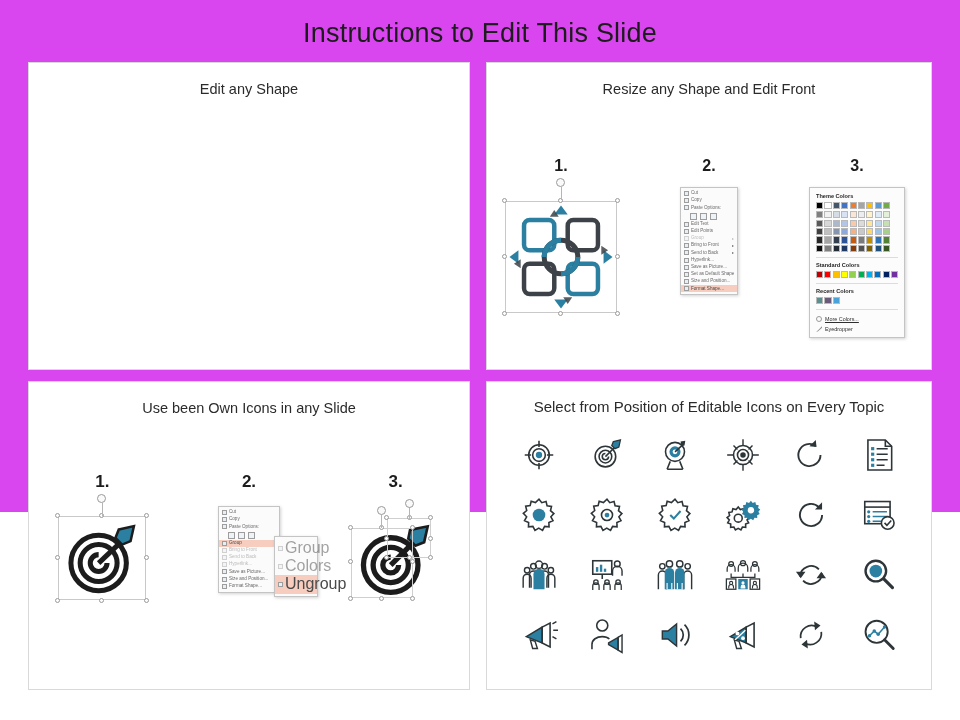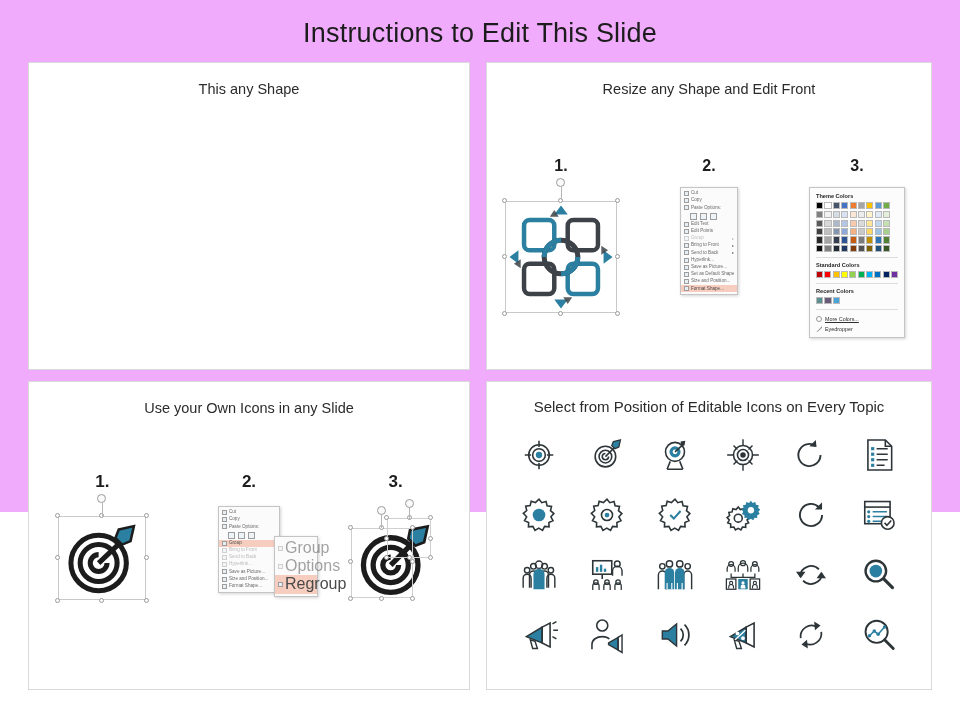--- a/index.html
+++ b/index.html
@@ -3,21 +3,21 @@
 <meta charset="utf-8">
 <style>
   * { box-sizing: border-box; margin: 0; padding: 0; }
   html, body {
     width: 960px; height: 720px;
     background: #ffffff;
     font-family: "Liberation Sans", sans-serif;
     color: #333;
     overflow: hidden;
   }
-  #slide { position: relative; width: 960px; height: 512px; background: #f0abfc; }
+  #slide { position: relative; width: 960px; height: 512px; background: #d946ef; }
 
   .slide-title {
     position: absolute; top: 18px; left: 0; width: 960px;
     text-align: center;
     font-size: 27px; font-weight: 400; color: #1c1c1c;
     letter-spacing: .2px;
   }
 
   .panel {
     position: absolute;
@@ -135,21 +135,21 @@
   .icon-cell svg { display: block; }
 </style>
 </head>
 <body>
 
 <div id="slide">
 
   <div class="slide-title">Instructions to Edit This Slide</div>
 
   <div class="panel" id="panel-tl">
-    <div class="panel-title">This any Shape</div>
+    <div class="panel-title">Edit any Shape</div>
     <div class="para-wrap">
     </div>
   </div>
 
   <div class="panel" id="panel-tr">
     <div class="panel-title">Resize any Shape and Edit Front</div>
 
     <div class="num-row tr-nums">
       <div class="num-col">
         <span class="num-label">1.</span>
@@ -368,21 +368,21 @@
           <div class="cp-foot ey">
             <span class="gl"></span>
             <span style="text-decoration:none">Eyedropper</span>
           </div>
         </div>
       </div>
     </div>
   </div>
 
   <div class="panel" id="panel-bl">
-    <div class="panel-title">Use your Own Icons in any Slide</div>
+    <div class="panel-title">Use been Own Icons in any Slide</div>
 
     <div class="num-row bl-nums">
       <div class="num-col">
         <span class="num-label">1.</span>
       </div>
       <div class="num-col">
         <span class="num-label">2.</span>
       </div>
       <div class="num-col">
         <span class="num-label">3.</span>
@@ -468,25 +468,25 @@
                 <span>Format Shape...</span>
               </div>
             </div>
           <div class="submenu" id="ctx-bl-sub">
               <div class="ctx-item" style="opacity: 0.45;">
                 <span class="ctx-ico"></span>
                 <span>Group</span>
               </div>
               <div class="ctx-item" style="opacity: 0.45;">
                 <span class="ctx-ico"></span>
-                <span>Options</span>
+                <span>Colors</span>
               </div>
               <div class="ctx-item hl" style="opacity: 1;">
                 <span class="ctx-ico"></span>
-                <span>Regroup</span>
+                <span>Ungroup</span>
               </div>
             </div>
         </div>
       </div>
 
       <div class="fig-col">
         <div class="sel-frame" style="width:94px;height:88px;margin-top:8px;">
           <svg width="94" height="88" viewBox="0 0 100 100">
             <g fill="none" stroke="#1c1c1c" stroke-width="6">
               <circle cx="44" cy="58" r="31"></circle>

